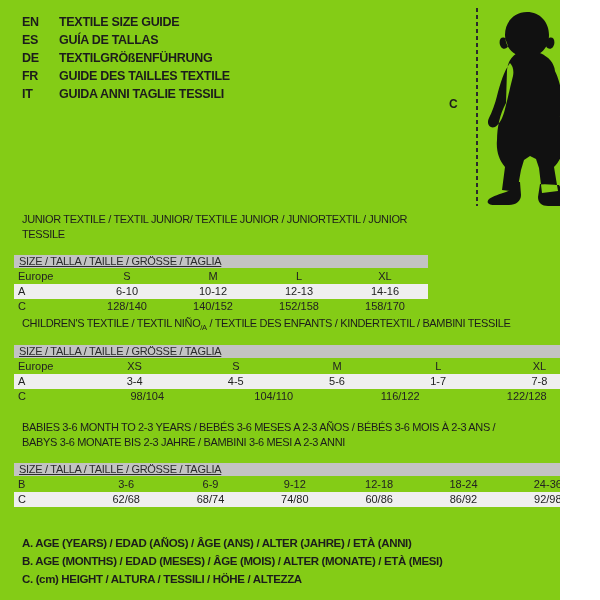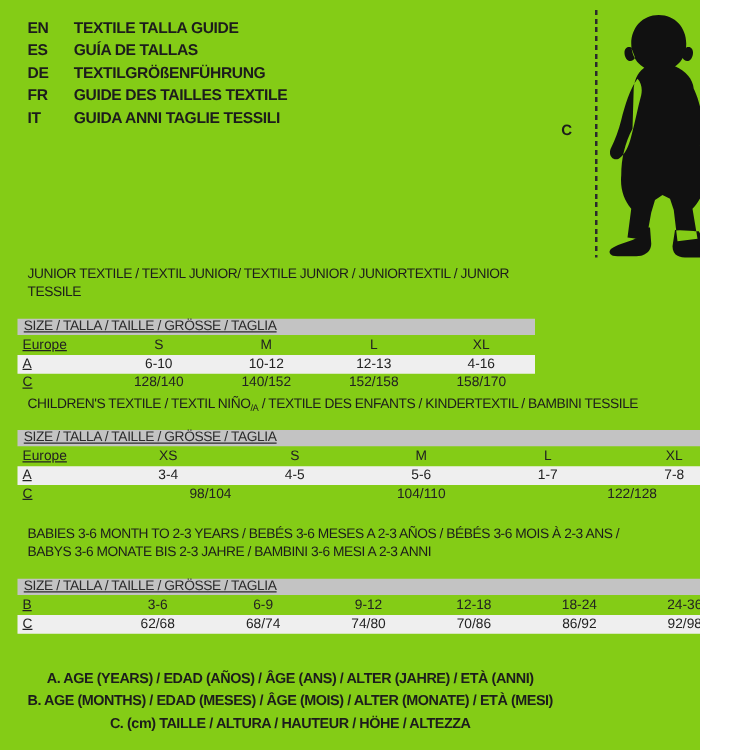--- a/index.html
+++ b/index.html
@@ -38,37 +38,37 @@
   .t-title .sub { font-size:7.5px; position:relative; top:2.5px; }
   .t-bar {
     margin-top:13px; height:13px; line-height:13px;
     background:var(--bar-bg,#c3c3c3); color:#2b2b2b;
     font-size:11px; letter-spacing:-0.3px; padding-left:5px;
     margin-bottom:1px;
     text-decoration:underline;
   }
   .t-row { display:flex; height:15px; line-height:15px; font-size:11px; color:#222; }
   .t-row.shaded { background:var(--shade-bg,#efefef); }
-  .t-cell-label { width:66px; padding-left:4px;text-decoration:underline; }
+  .t-cell-label { width:66px; padding-left:4px; }
   .t-cell { flex:1; text-align:center; }
 
   
   .legend { position:absolute; left:22px; top:534px; }
   .legend-line { height:18px; line-height:18px; font-weight:bold;
-                 font-size:11.5px; letter-spacing:-0.35px;text-align:center; }
+                 font-size:11.5px; letter-spacing:-0.35px; }
 </style>
 </head>
 <body>
 
 <div class="canvas">
 
   <div class="lang-block">
     <div class="lang-row">
       <span class="lang-code">EN</span>
-      <span class="lang-title">TEXTILE TALLA GUIDE</span>
+      <span class="lang-title">TEXTILE SIZE GUIDE</span>
     </div>
     <div class="lang-row">
       <span class="lang-code">ES</span>
       <span class="lang-title">GUÍA DE TALLAS</span>
     </div>
     <div class="lang-row">
       <span class="lang-code">DE</span>
       <span class="lang-title">TEXTILGRÖßENFÜHRUNG</span>
     </div>
     <div class="lang-row">
@@ -109,21 +109,21 @@
         <span class="t-cell">S</span>
         <span class="t-cell">M</span>
         <span class="t-cell">L</span>
         <span class="t-cell">XL</span>
       </div>
       <div class="t-row shaded">
         <span class="t-cell-label">A</span>
         <span class="t-cell">6-10</span>
         <span class="t-cell">10-12</span>
         <span class="t-cell">12-13</span>
-        <span class="t-cell">4-16</span>
+        <span class="t-cell">14-16</span>
       </div>
       <div class="t-row">
         <span class="t-cell-label">C</span>
         <span class="t-cell">128/140</span>
         <span class="t-cell">140/152</span>
         <span class="t-cell">152/158</span>
         <span class="t-cell">158/170</span>
       </div>
     </section>
   <section class="tsec tsec-1">
@@ -142,20 +142,21 @@
         <span class="t-cell">3-4</span>
         <span class="t-cell">4-5</span>
         <span class="t-cell">5-6</span>
         <span class="t-cell">1-7</span>
         <span class="t-cell">7-8</span>
       </div>
       <div class="t-row">
         <span class="t-cell-label">C</span>
         <span class="t-cell">98/104</span>
         <span class="t-cell">104/110</span>
+        <span class="t-cell">116/122</span>
         <span class="t-cell">122/128</span>
       </div>
     </section>
   <section class="tsec tsec-2">
       <div class="t-title">
         <div>BABIES 3-6 MONTH TO 2-3 YEARS / BEBÉS 3-6 MESES A 2-3 AÑOS / BÉBÉS 3-6 MOIS À 2-3 ANS /</div>
         <div>BABYS 3-6 MONATE BIS 2-3 JAHRE / BAMBINI 3-6 MESI A 2-3 ANNI</div>
       </div>
       <div class="t-bar">SIZE / TALLA / TAILLE / GRÖSSE / TAGLIA</div>
       <div class="t-row">
@@ -165,25 +166,25 @@
         <span class="t-cell">9-12</span>
         <span class="t-cell">12-18</span>
         <span class="t-cell">18-24</span>
         <span class="t-cell">24-36</span>
       </div>
       <div class="t-row shaded">
         <span class="t-cell-label">C</span>
         <span class="t-cell">62/68</span>
         <span class="t-cell">68/74</span>
         <span class="t-cell">74/80</span>
-        <span class="t-cell">70/86</span>
+        <span class="t-cell">60/86</span>
         <span class="t-cell">86/92</span>
         <span class="t-cell">92/98</span>
       </div>
     </section>
 
   <div class="legend">
     <div class="legend-line">A. AGE (YEARS) / EDAD (AÑOS) / ÂGE (ANS) / ALTER (JAHRE) / ETÀ (ANNI)</div>
     <div class="legend-line">B. AGE (MONTHS) / EDAD (MESES) / ÂGE (MOIS) / ALTER (MONATE) / ETÀ (MESI)</div>
-    <div class="legend-line">C. (cm) TAILLE / ALTURA / HAUTEUR / HÖHE / ALTEZZA</div>
+    <div class="legend-line">C. (cm) HEIGHT / ALTURA / TESSILI / HÖHE / ALTEZZA</div>
   </div>
 
 </div>
 
 </body></html>

